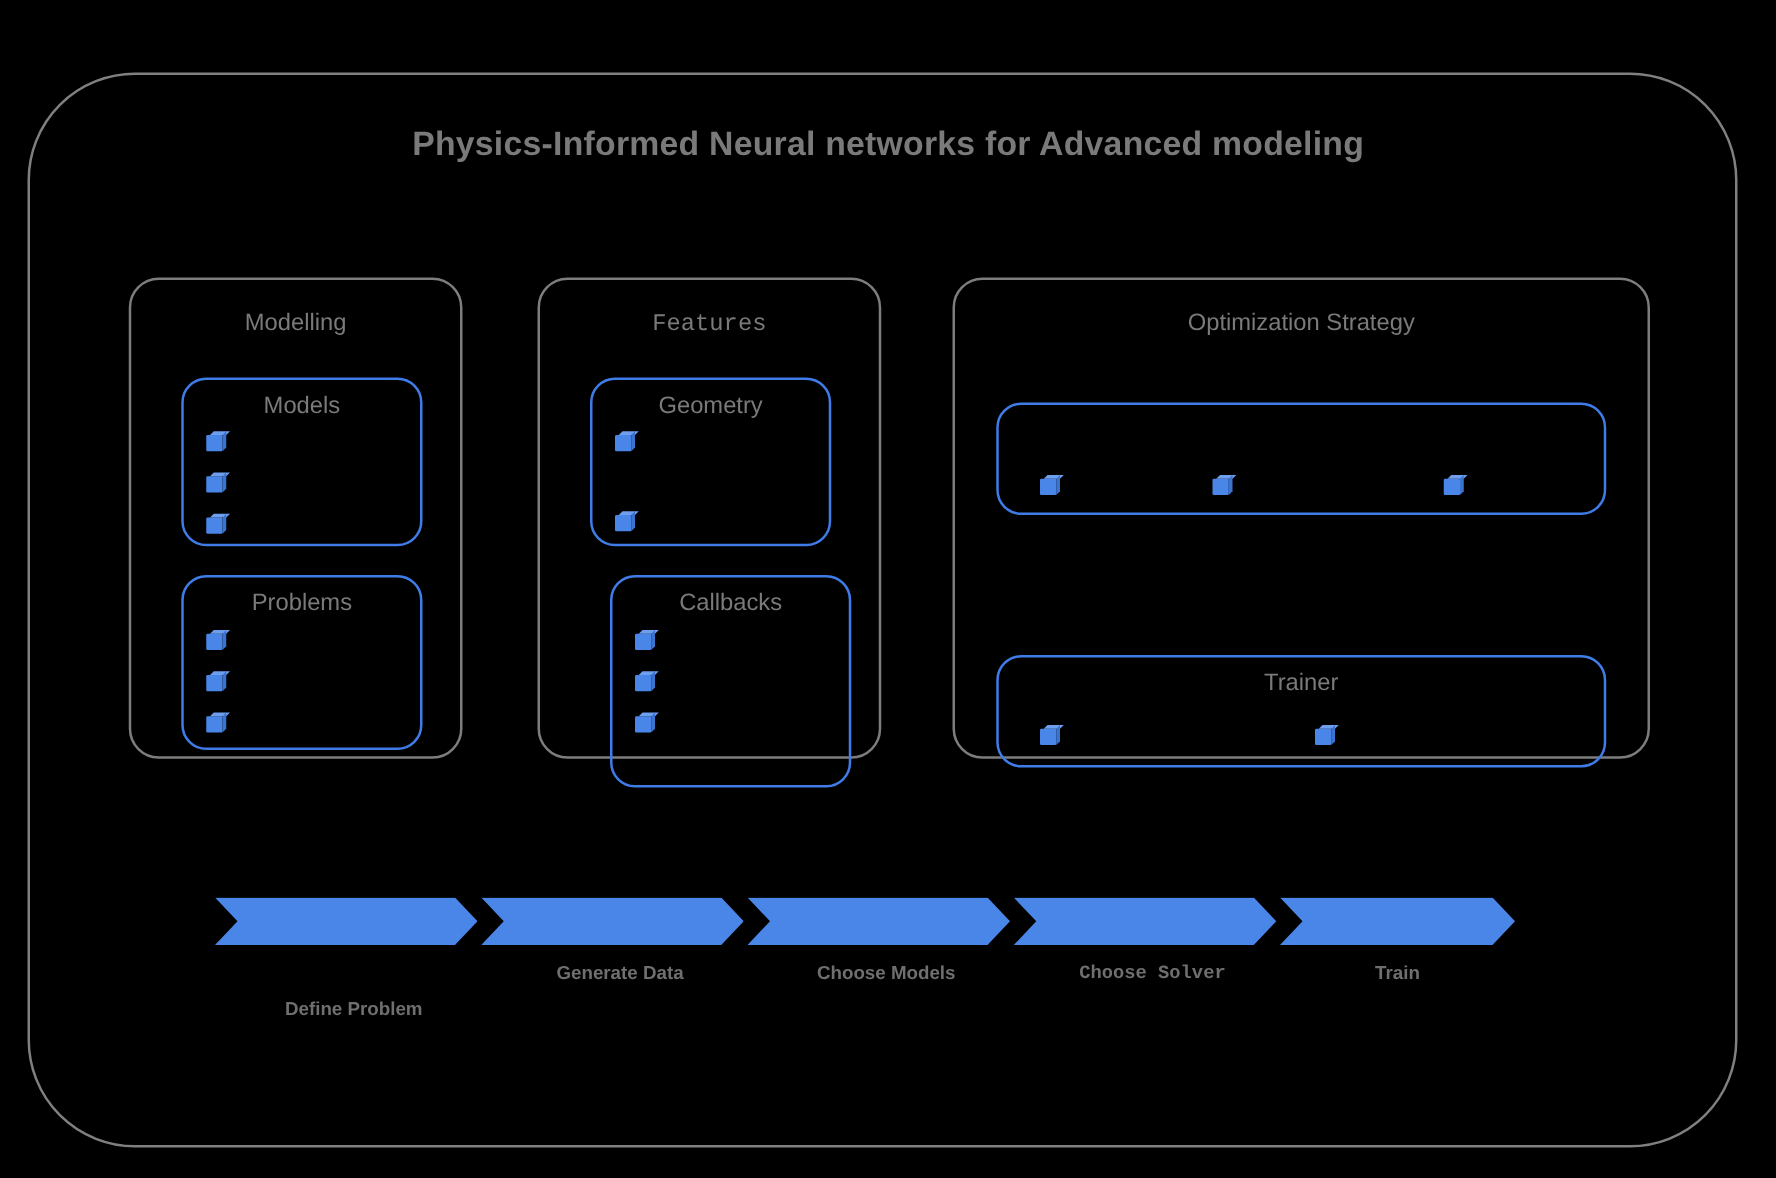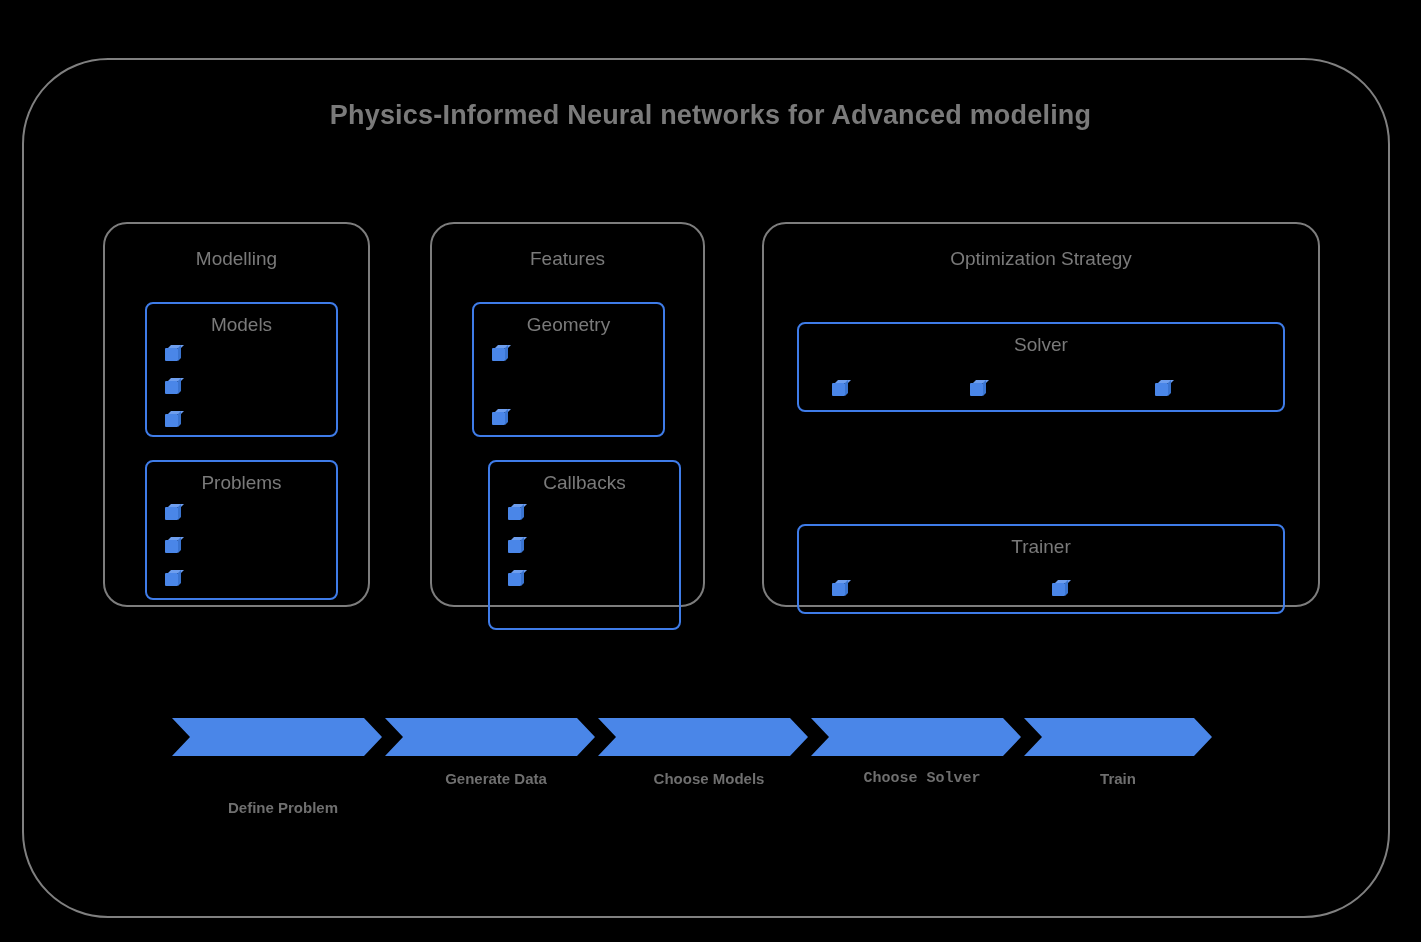--- a/index.html
+++ b/index.html
@@ -57,29 +57,29 @@
     top: 24px;
     width: 100%;
     text-align: center;
     color: #7a7a7a;
     font-size: 19px;
     font-weight: normal;
     white-space: nowrap;
   }
 
   #group-modelling { left: 103px; top: 222px; width: 267px; height: 385px; }
-  #group-features  { left: 430px; top: 222px; width: 275px; height: 385px; }
+  #group-features  { left: 430px; top: 222px; width: 275px; height: 385px; font-family: Liberation Mono, monospace; }
   #group-optimization { left: 762px; top: 222px; width: 558px; height: 385px; }
 
   
   .sub-box {
     position: absolute;
     box-sizing: border-box;
     border: 2.5px solid #3f7ce8;
-    border-radius: 8px;
+    border-radius: 20px;
     background: transparent;
     padding-left: 24px;
   }
   .sub-title {
     position: absolute;
     left: 0;
     top: 10px;
     width: 100%;
     text-align: center;
     color: #7a7a7a;
@@ -190,21 +190,20 @@
   <div class="sub-title">Callbacks</div>
   <div class="cube" style="left:18px; top:45px;"></div>
   <div class="cube" style="left:18px; top:78px;"></div>
   <div class="cube" style="left:18px; top:111px;"></div>
 </div>
 
 <div class="group-box" id="group-optimization">
   <div class="group-title">Optimization Strategy</div>
 </div>
 <div class="sub-box" id="box-solver">
-  <div class="sub-title">Solver</div>
   <div class="cube" style="left:33px; top:59px;"></div>
   <div class="cube" style="left:171px; top:59px;"></div>
   <div class="cube" style="left:356px; top:59px;"></div>
 </div>
 <div class="sub-box" id="box-trainer">
   <div class="sub-title">Trainer</div>
   <div class="cube" style="left:33px; top:57px;"></div>
   <div class="cube" style="left:253px; top:57px;"></div>
 </div>
 

